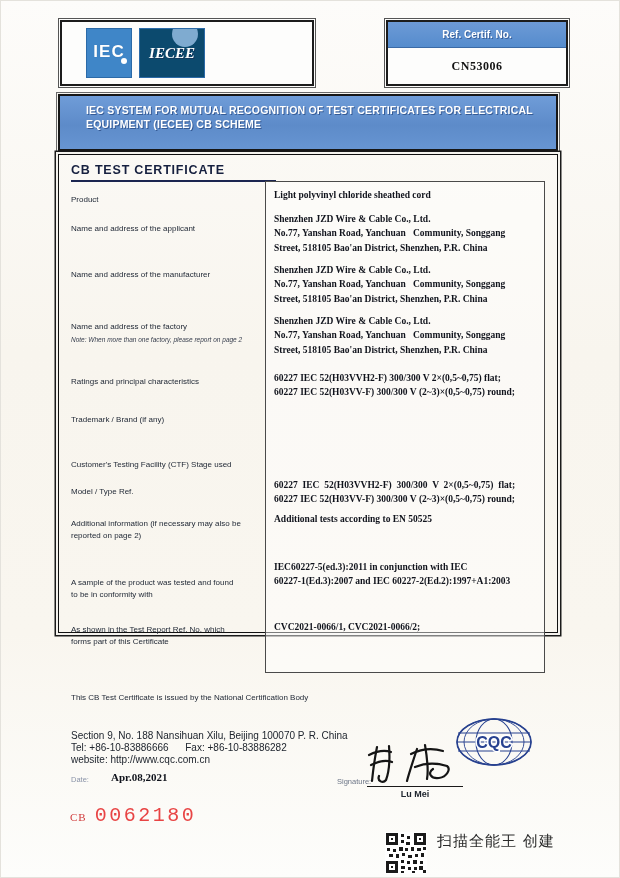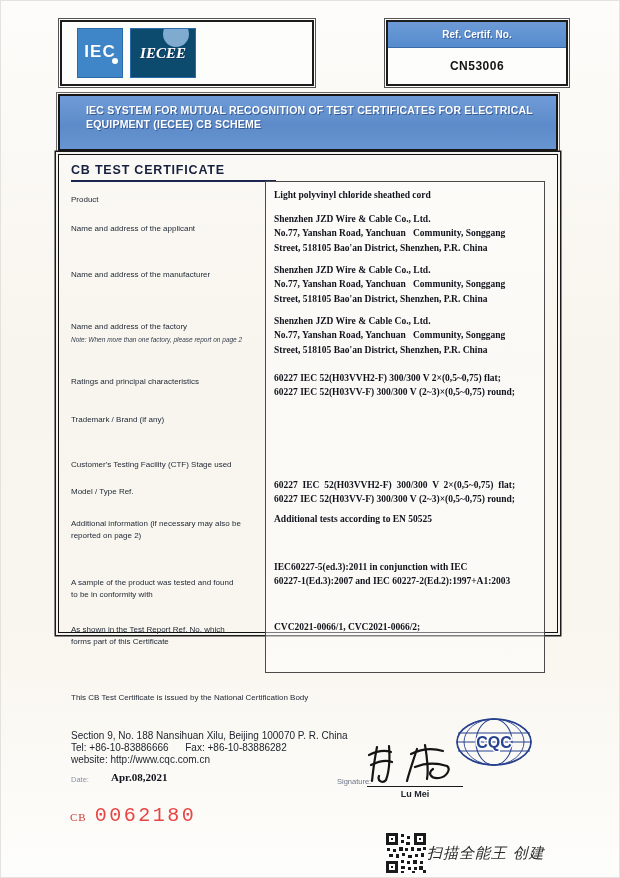--- a/index.html
+++ b/index.html
@@ -14,21 +14,21 @@
     box-shadow: inset 0 0 0 1px #e4e2dc;
     overflow: hidden;
   }
 
   
   .logo-box {
     position: absolute; left: 60px; top: 20px; width: 254px; height: 66px;
     background: #fdfdfc;
     border: 2px solid #1c1c1c;
     box-shadow: 0 0 0 1px #fdfdfc, 0 0 0 2px #555;
-    display: flex; align-items: center; gap: 7px; padding-left: 15px;
+    display: flex; align-items: center; gap: 7px; padding-left: 24px;
   }
   .iec-logo {
     width: 46px; height: 50px; background: #3f86c8;
     border: 1px solid #2b6aa8; position: relative;
     display: flex; flex-direction: column; align-items: center; justify-content: center;
   }
   .iec-logo .iec-text {
     color: #ffffff; font-weight: bold; font-size: 17px; letter-spacing: 1px;
     text-shadow: 0 0 1px #2b6aa8; line-height: 1;
   }
@@ -61,21 +61,21 @@
   }
   .ref-header {
     height: 26px; background: linear-gradient(180deg, #6d9ad6, #558ccd);
     border-bottom: 1px solid #3a6aa6;
     color: #ffffff; font-weight: bold; font-size: 10px;
     display: flex; align-items: center; justify-content: center;
     text-shadow: 1px 1px 0 rgba(25,55,110,.55);
   }
   .ref-number {
     flex: 1; display: flex; align-items: center; justify-content: center;
-    font-family: Liberation Sans, sans-serif; font-weight: bold; font-size: 12px; color: #141414;
+    font-family: Liberation Serif, serif; font-weight: bold; font-size: 12px; color: #141414;
     letter-spacing: .5px;
   }
 
   
   .banner {
     position: absolute; left: 58px; top: 94px; width: 500px; height: 57px;
     border: 2.5px solid #161616;
     box-shadow: 0 0 0 1px #f5f3ee, 0 0 0 2px #6a6a6a;
     background: linear-gradient(180deg, #6f9cd8 0%, #5d8bc9 55%, #6795d2 100%);
     padding: 7px 10px;
@@ -135,21 +135,21 @@
   .signatory { position: absolute; left: 308px; top: 634px; width: 96px; text-align: center; font-size: 9px; font-weight: bold; color: #20262f; }
   .signature-scribble { position: absolute; left: 300px; top: 584px; }
 
   .cqc-logo { position: absolute; left: 394px; top: 560px; }
 
   
   .stamp { position: absolute; left: 70px; top: 804px; color: #e03131; display: flex; align-items: baseline; gap: 8px; }
   .stamp-prefix { font-family: "Liberation Serif", serif; font-size: 11px; letter-spacing: 1px; color: #d03a3a; }
   .stamp-number { font-family: "Liberation Mono", monospace; font-size: 20px; letter-spacing: 2.5px; color: #e84444; }
 
-  .qr-block { position: absolute; left: 385px; top: 832px; display: flex; align-items: center; gap: 0; font-style: italic; }
+  .qr-block { position: absolute; left: 385px; top: 832px; display: flex; gap: 10px; }
   .qr-caption { font-size: 15px; color: #2a2a2a; letter-spacing: 1px; font-family: "DejaVu Sans", sans-serif; }
 </style>
 </head>
 <body>
 
 <div class="page">
 
   <div class="logo-box">
     <div class="iec-logo">
       <span class="iec-text">IEC</span>

